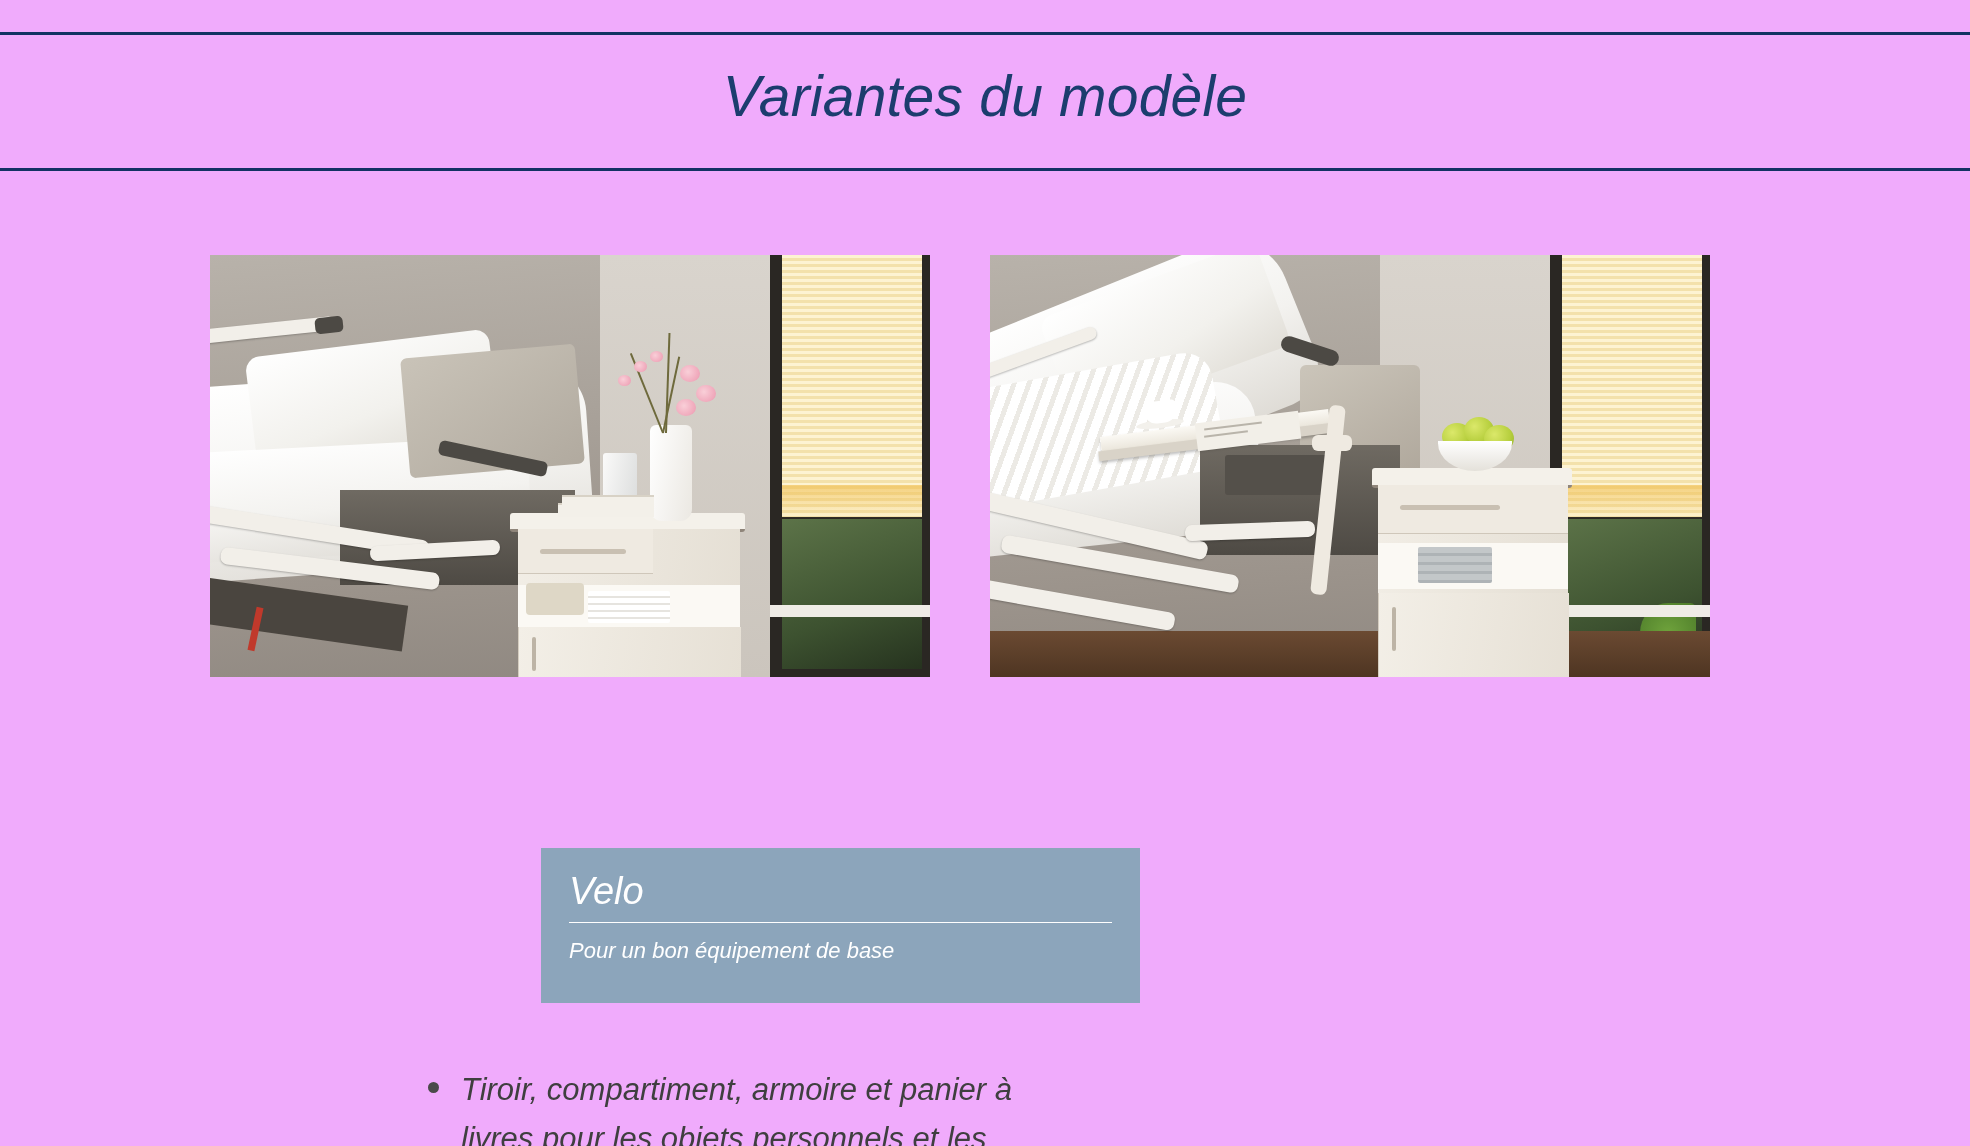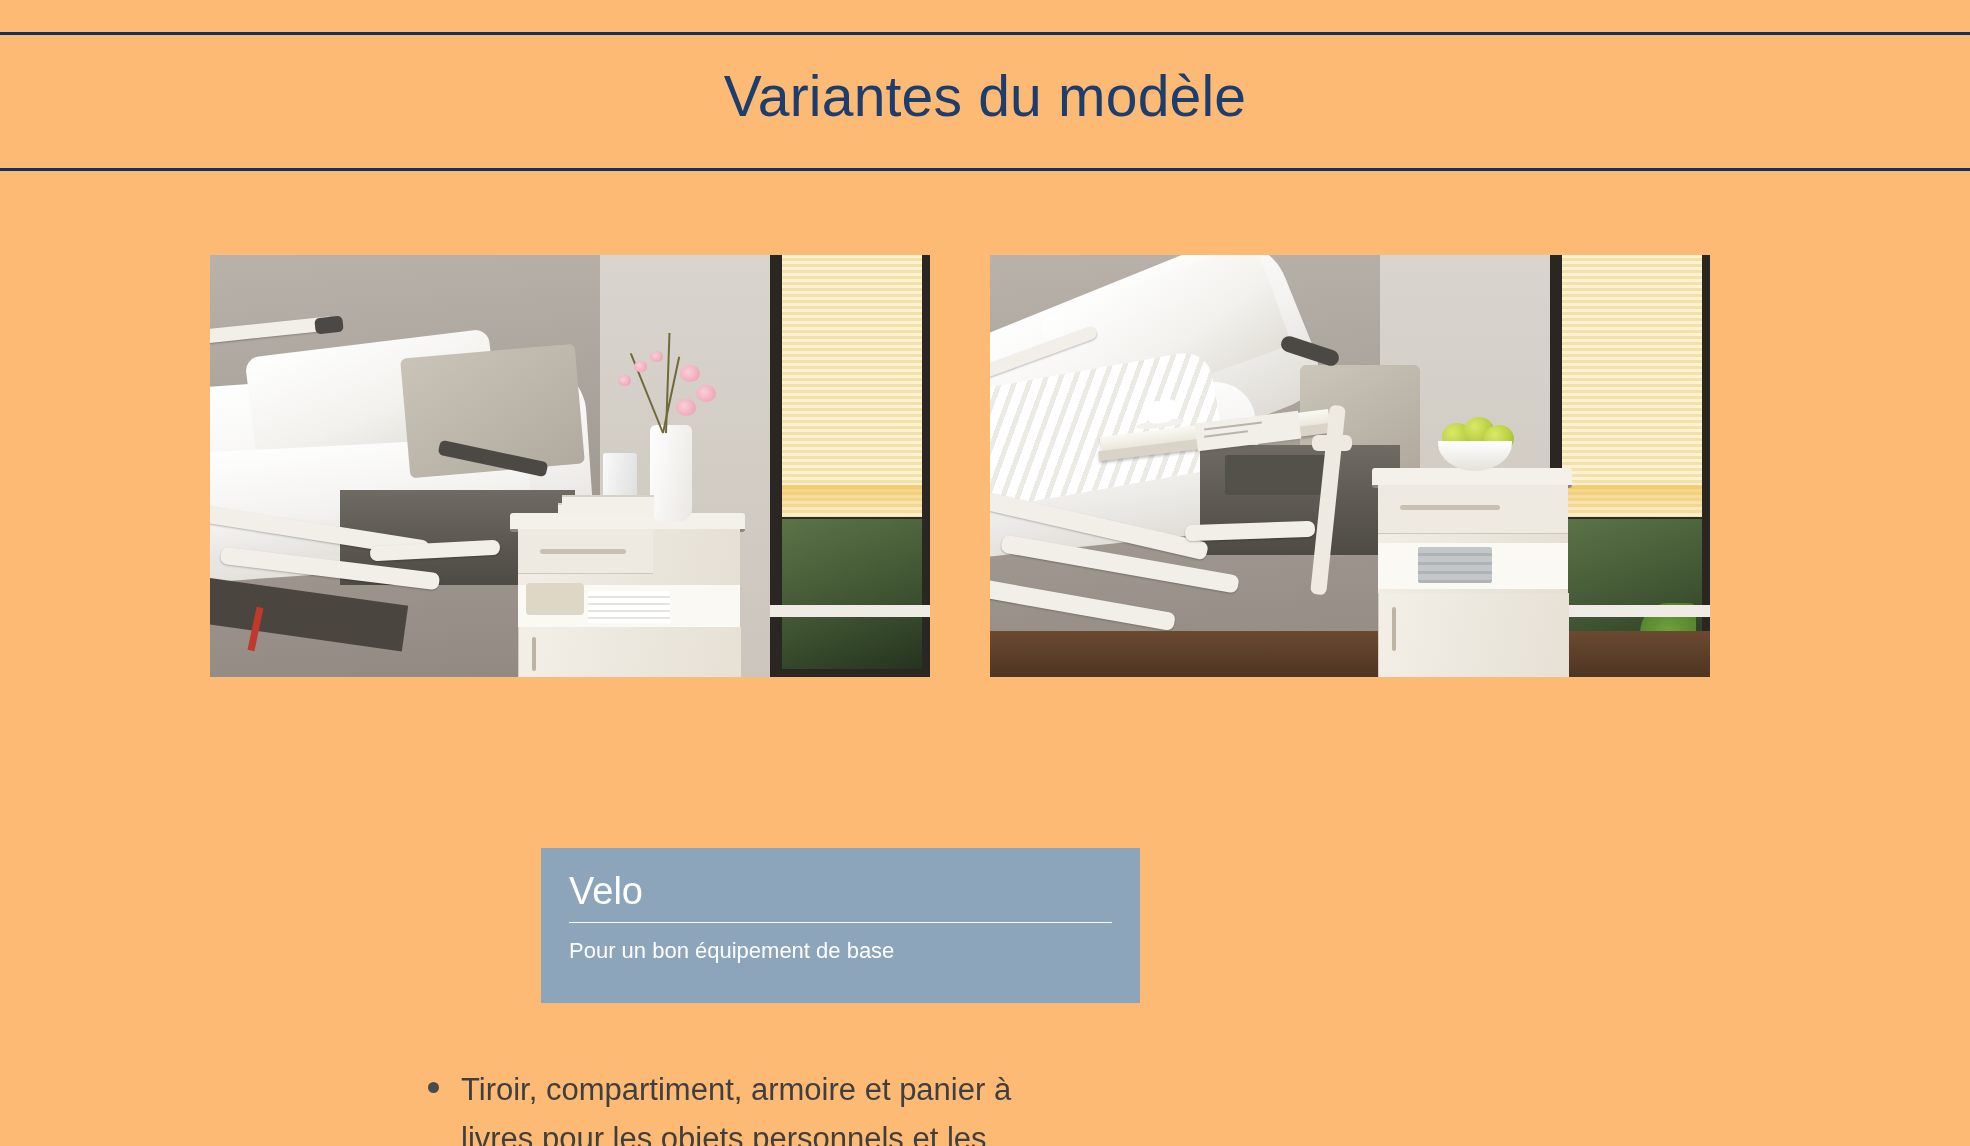--- a/index.html
+++ b/index.html
@@ -10,21 +10,22 @@
     width: 1970px;
     height: 1146px;
     background: #e5e5e5;
     font-family: "Liberation Sans", sans-serif;
     overflow: hidden;
   }
   .page {
     position: relative;
     width: 1970px;
     height: 1146px;
-    background: #fdba74;
+    background: #f0abfc;
+    font-style: italic;
   }
 
   
   .header {
     position: absolute;
     left: 0;
     top: 0;
     width: 1970px;
     height: 172px;
   }

